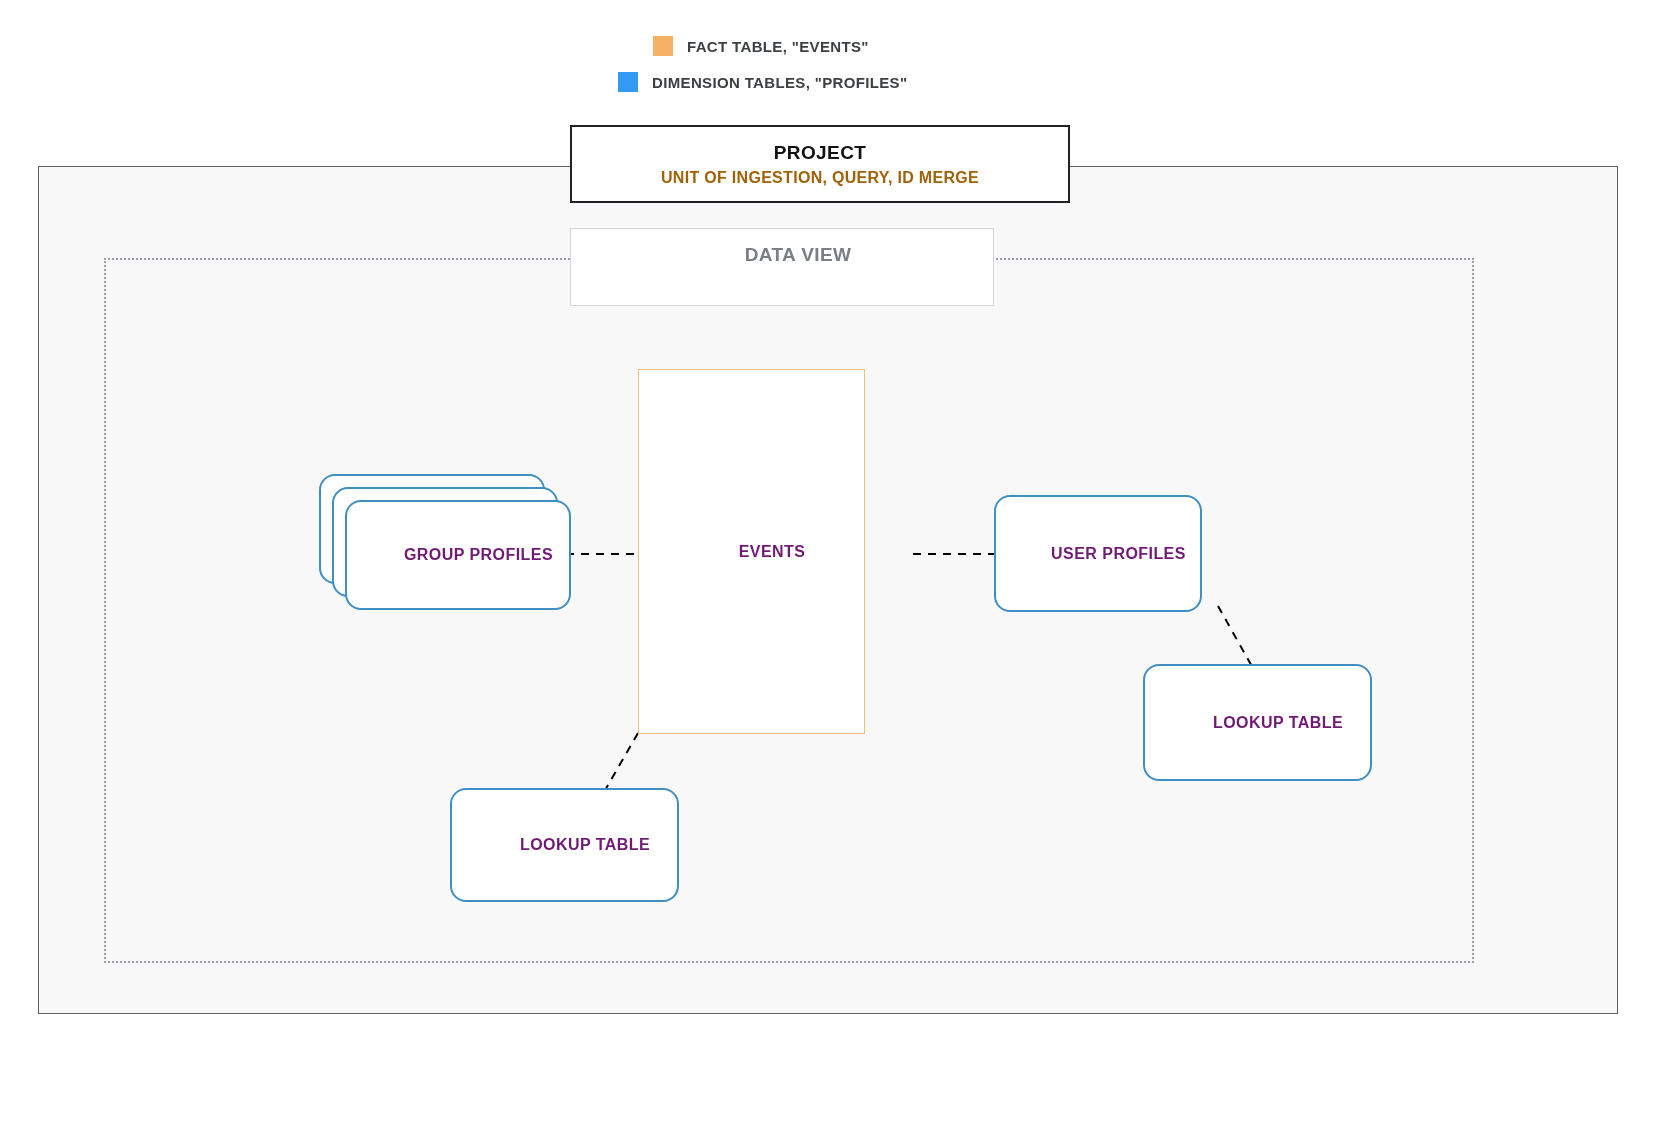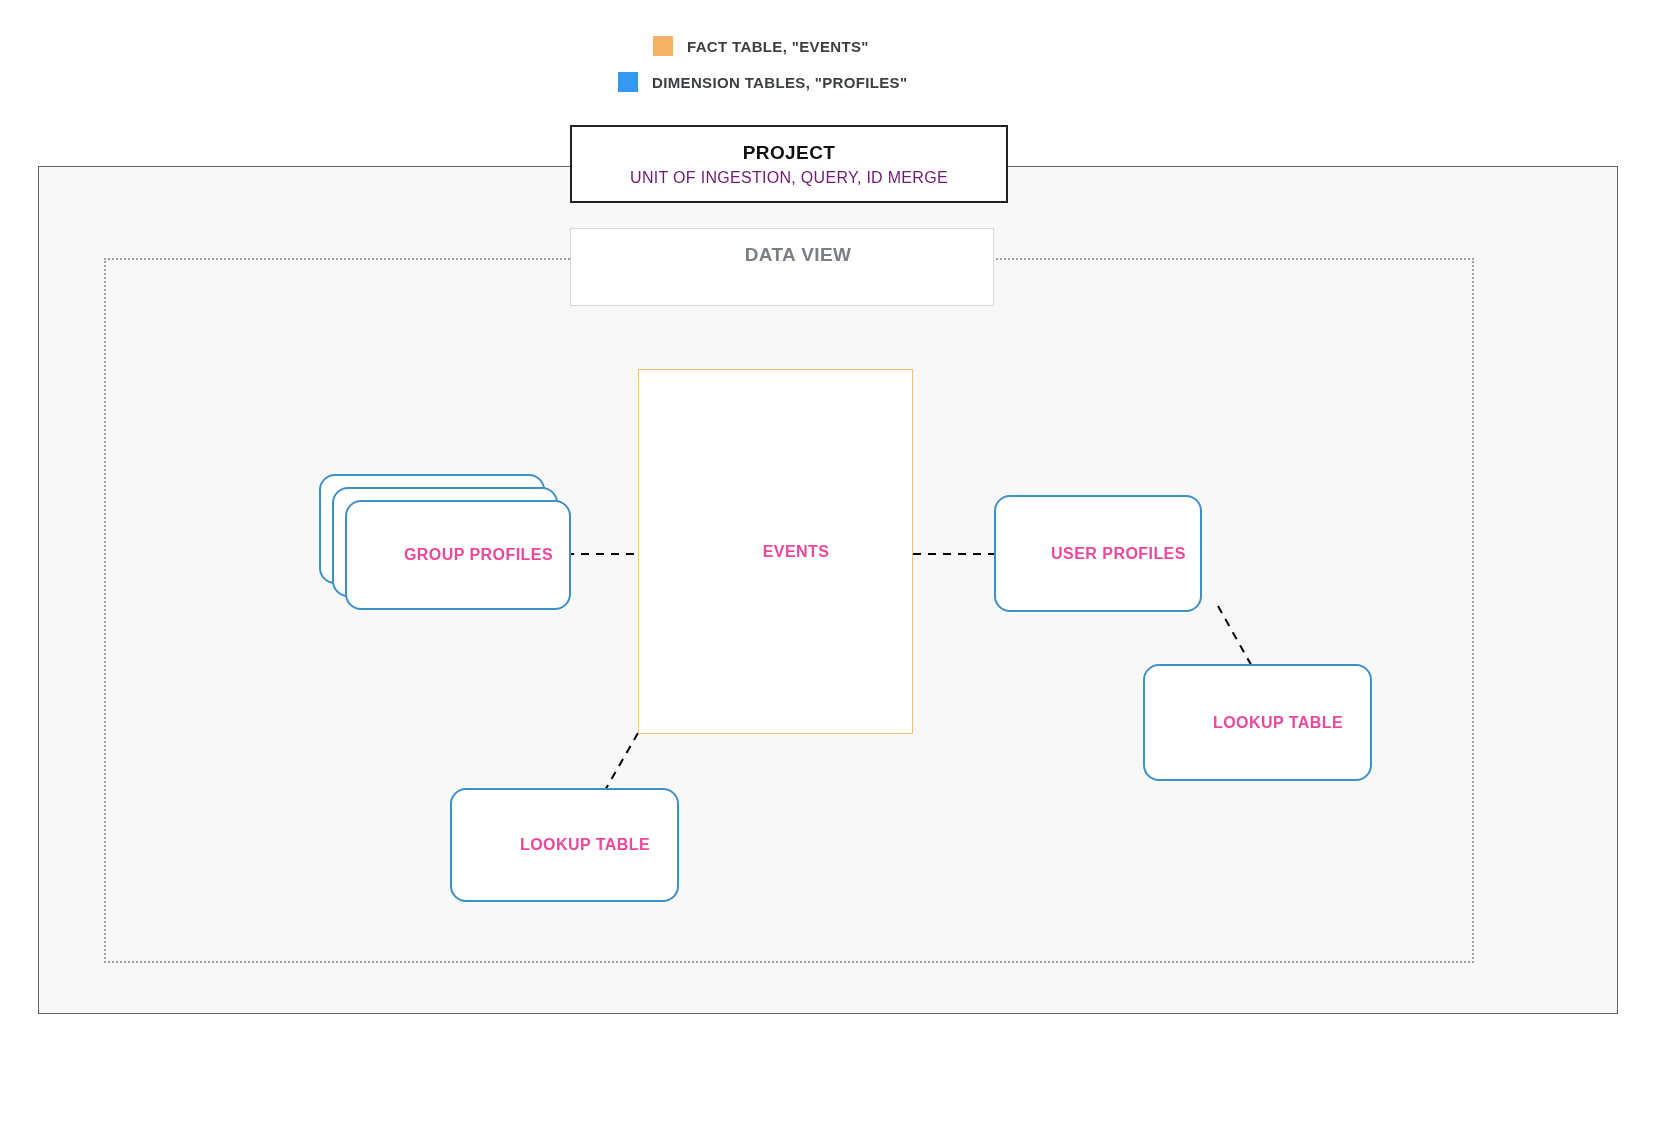--- a/index.html
+++ b/index.html
@@ -83,26 +83,26 @@
   .title-box .tb-sub {
     font-size: 16px;
     font-weight: normal;
     letter-spacing: 0.3px;
     line-height: 1.5;
   }
 
   #project-box {
     left: 570px;
     top: 125px;
-    width: 438px;
+    width: 500px;
     height: 78px;
     border: 2px solid #202124;
   }
   #project-box .tb-title { color: #111111; }
-  #project-box .tb-sub   { color: #701a75; }
+  #project-box .tb-sub   { color: #a16207; font-weight: bold; }
 
   #dataview-box {
     left: 570px;
     top: 228px;
     width: 424px;
     height: 78px;
     border: 1.5px solid #d5d7da;
     padding-left: 32px;
   }
   #dataview-box .tb-title { color: #7a7f85; }
@@ -114,37 +114,37 @@
     box-sizing: border-box;
     background: #ffffff;
     display: flex;
     align-items: center;
     justify-content: center;
   }
   .node-label {
     font-size: 16px;
     font-weight: bold;
     letter-spacing: 0.45px;
-    color: #ec4899;
+    color: #701a75;
     text-align: center;
     margin-left: 41px;
   }
 
   
   .node.fact {
     border: 1.5px solid #eec07a;
     border-radius: 0;
   }
   
   .node.dim {
     border: 2px solid #3f8fc4;
     border-radius: 16px;
   }
 
-  #events-box        { left: 638px;  top: 369px; width: 275px; height: 365px; }
+  #events-box        { left: 638px;  top: 369px; width: 227px; height: 365px; }
   #user-profiles-box { left: 994px;  top: 495px; width: 208px; height: 117px; }
   #lookup-right-box  { left: 1143px; top: 664px; width: 229px; height: 117px; }
   #lookup-left-box   { left: 450px;  top: 788px; width: 229px; height: 114px; }
 
   
   #group-profiles-stack {
     position: absolute;
     left: 319px;
     top: 474px;
     width: 252px;

